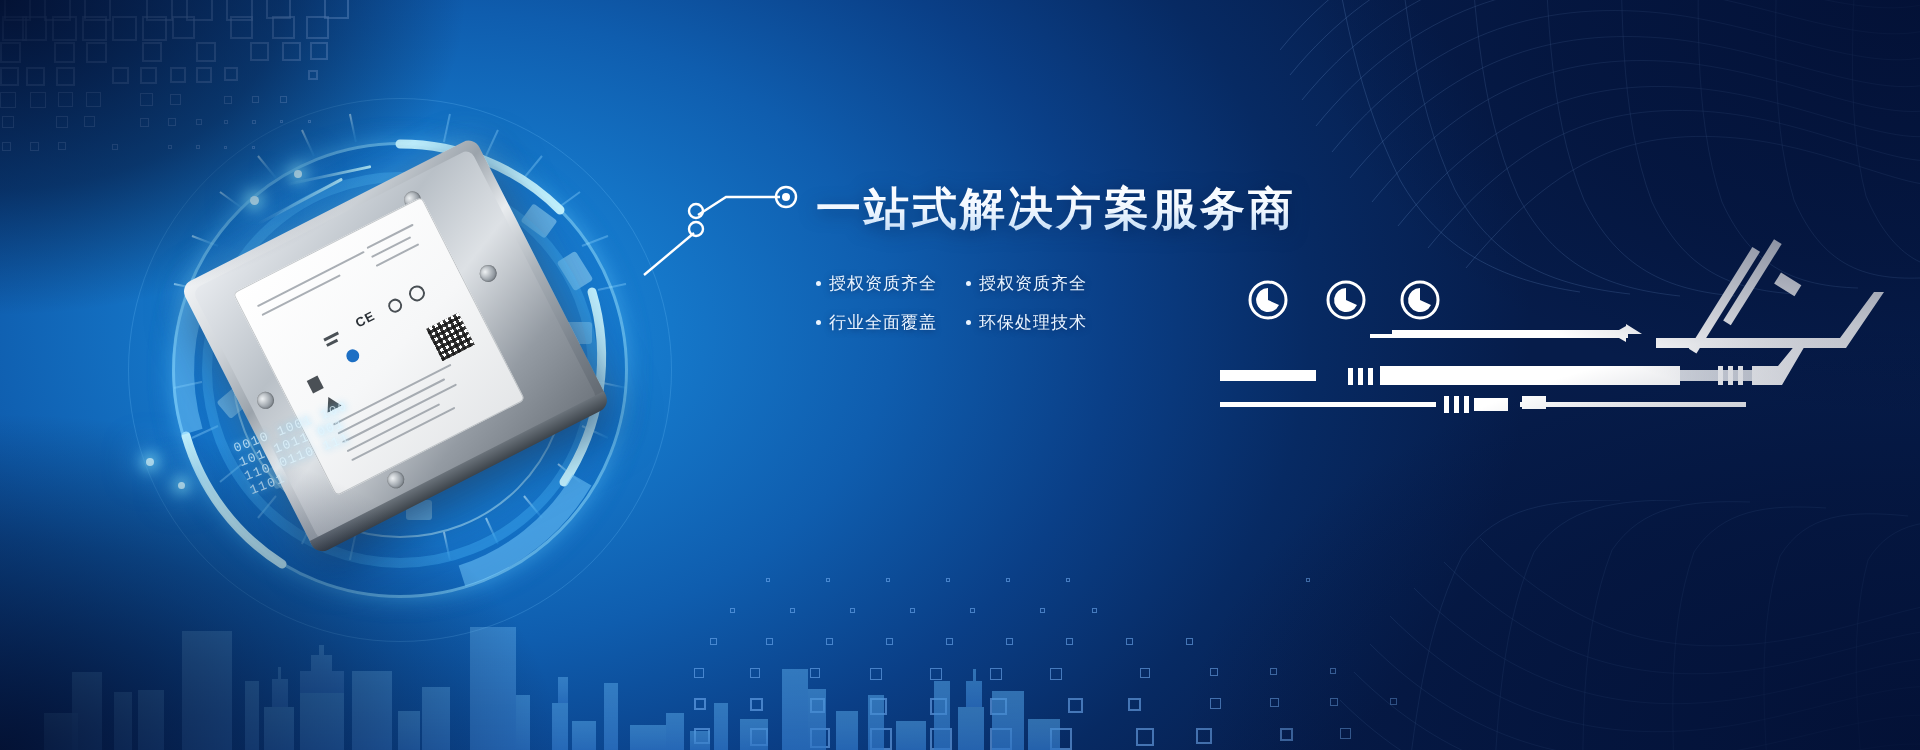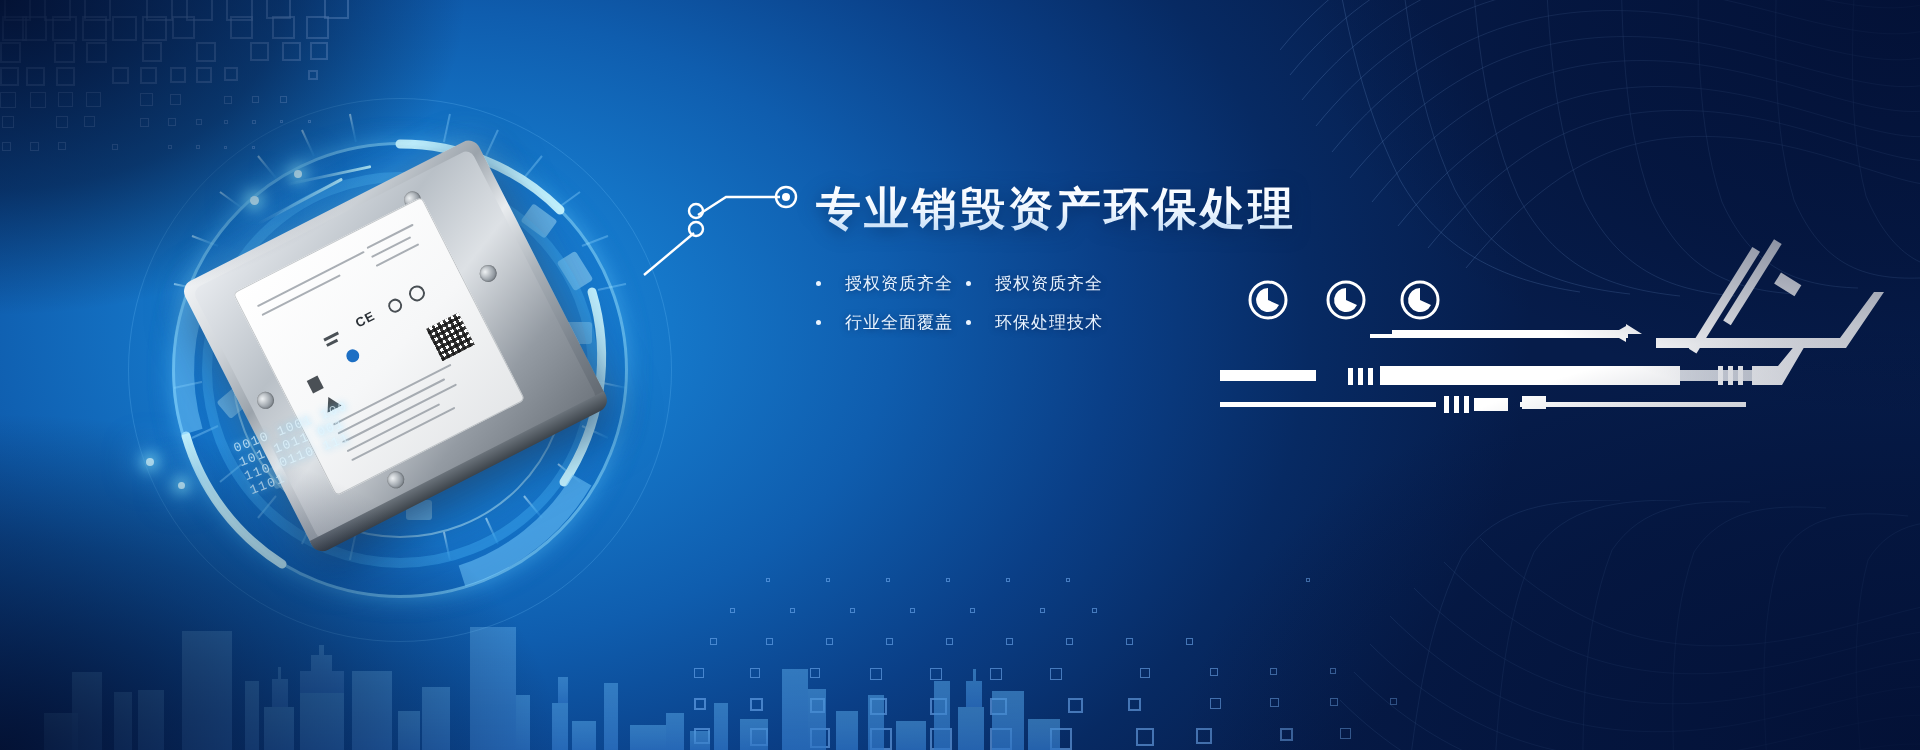--- a/index.html
+++ b/index.html
@@ -121,21 +121,21 @@
     filter:drop-shadow(0 4px 10px rgba(0,25,70,.55));
   }
   .subhead{
     font-size:45px;font-weight:700;letter-spacing:3px;margin:0;line-height:1.2;
     background:linear-gradient(180deg,#ffffff 0%,#f0f7ff 50%,#bcd9f6 100%);
     -webkit-background-clip:text;background-clip:text;color:transparent;
     -webkit-text-fill-color:transparent;
     filter:drop-shadow(0 3px 9px rgba(0,25,70,.5));
   }
   .features{margin-top:36px;width:300px;display:flex;flex-wrap:wrap;row-gap:16px;}
-  .feat{width:50%;display:flex;align-items:center;gap:24px;color:#eaf4ff;font-size:17px;letter-spacing:1px;}
+  .feat{width:50%;display:flex;align-items:center;gap:8px;color:#eaf4ff;font-size:17px;letter-spacing:1px;}
   .feat .bullet{width:5px;height:5px;border-radius:50%;background:#eaf4ff;flex:0 0 auto;}
   .feat .ftxt{white-space:nowrap;text-shadow:0 1px 6px rgba(0,25,70,.6);}
 </style>
 </head>
 <body>
 
 <div class="stage">
 
   <div class="mesh">
     <svg viewBox="0 0 680 420" preserveAspectRatio="none">
@@ -532,21 +532,21 @@
         <path d="M48,58 a12,12 0 1 0 11,17 l-11,-5 z"></path>
         <path d="M126,58 a12,12 0 1 0 11,17 l-11,-5 z"></path>
         <path d="M200,58 a12,12 0 1 0 11,17 l-11,-5 z"></path>
       </g>
     </svg>
   </div>
 
   <div class="layer vignette"></div>
 
   <div class="copy">
-    <h2 class="subhead">专业销毁资产环保处理</h2>
+    <h2 class="subhead">一站式解决方案服务商</h2>
 
     <div class="features">
       <div class="feat">
         <span class="bullet"></span>
         <span class="ftxt">授权资质齐全</span>
       </div>
       <div class="feat">
         <span class="bullet"></span>
         <span class="ftxt">授权资质齐全</span>
       </div>

